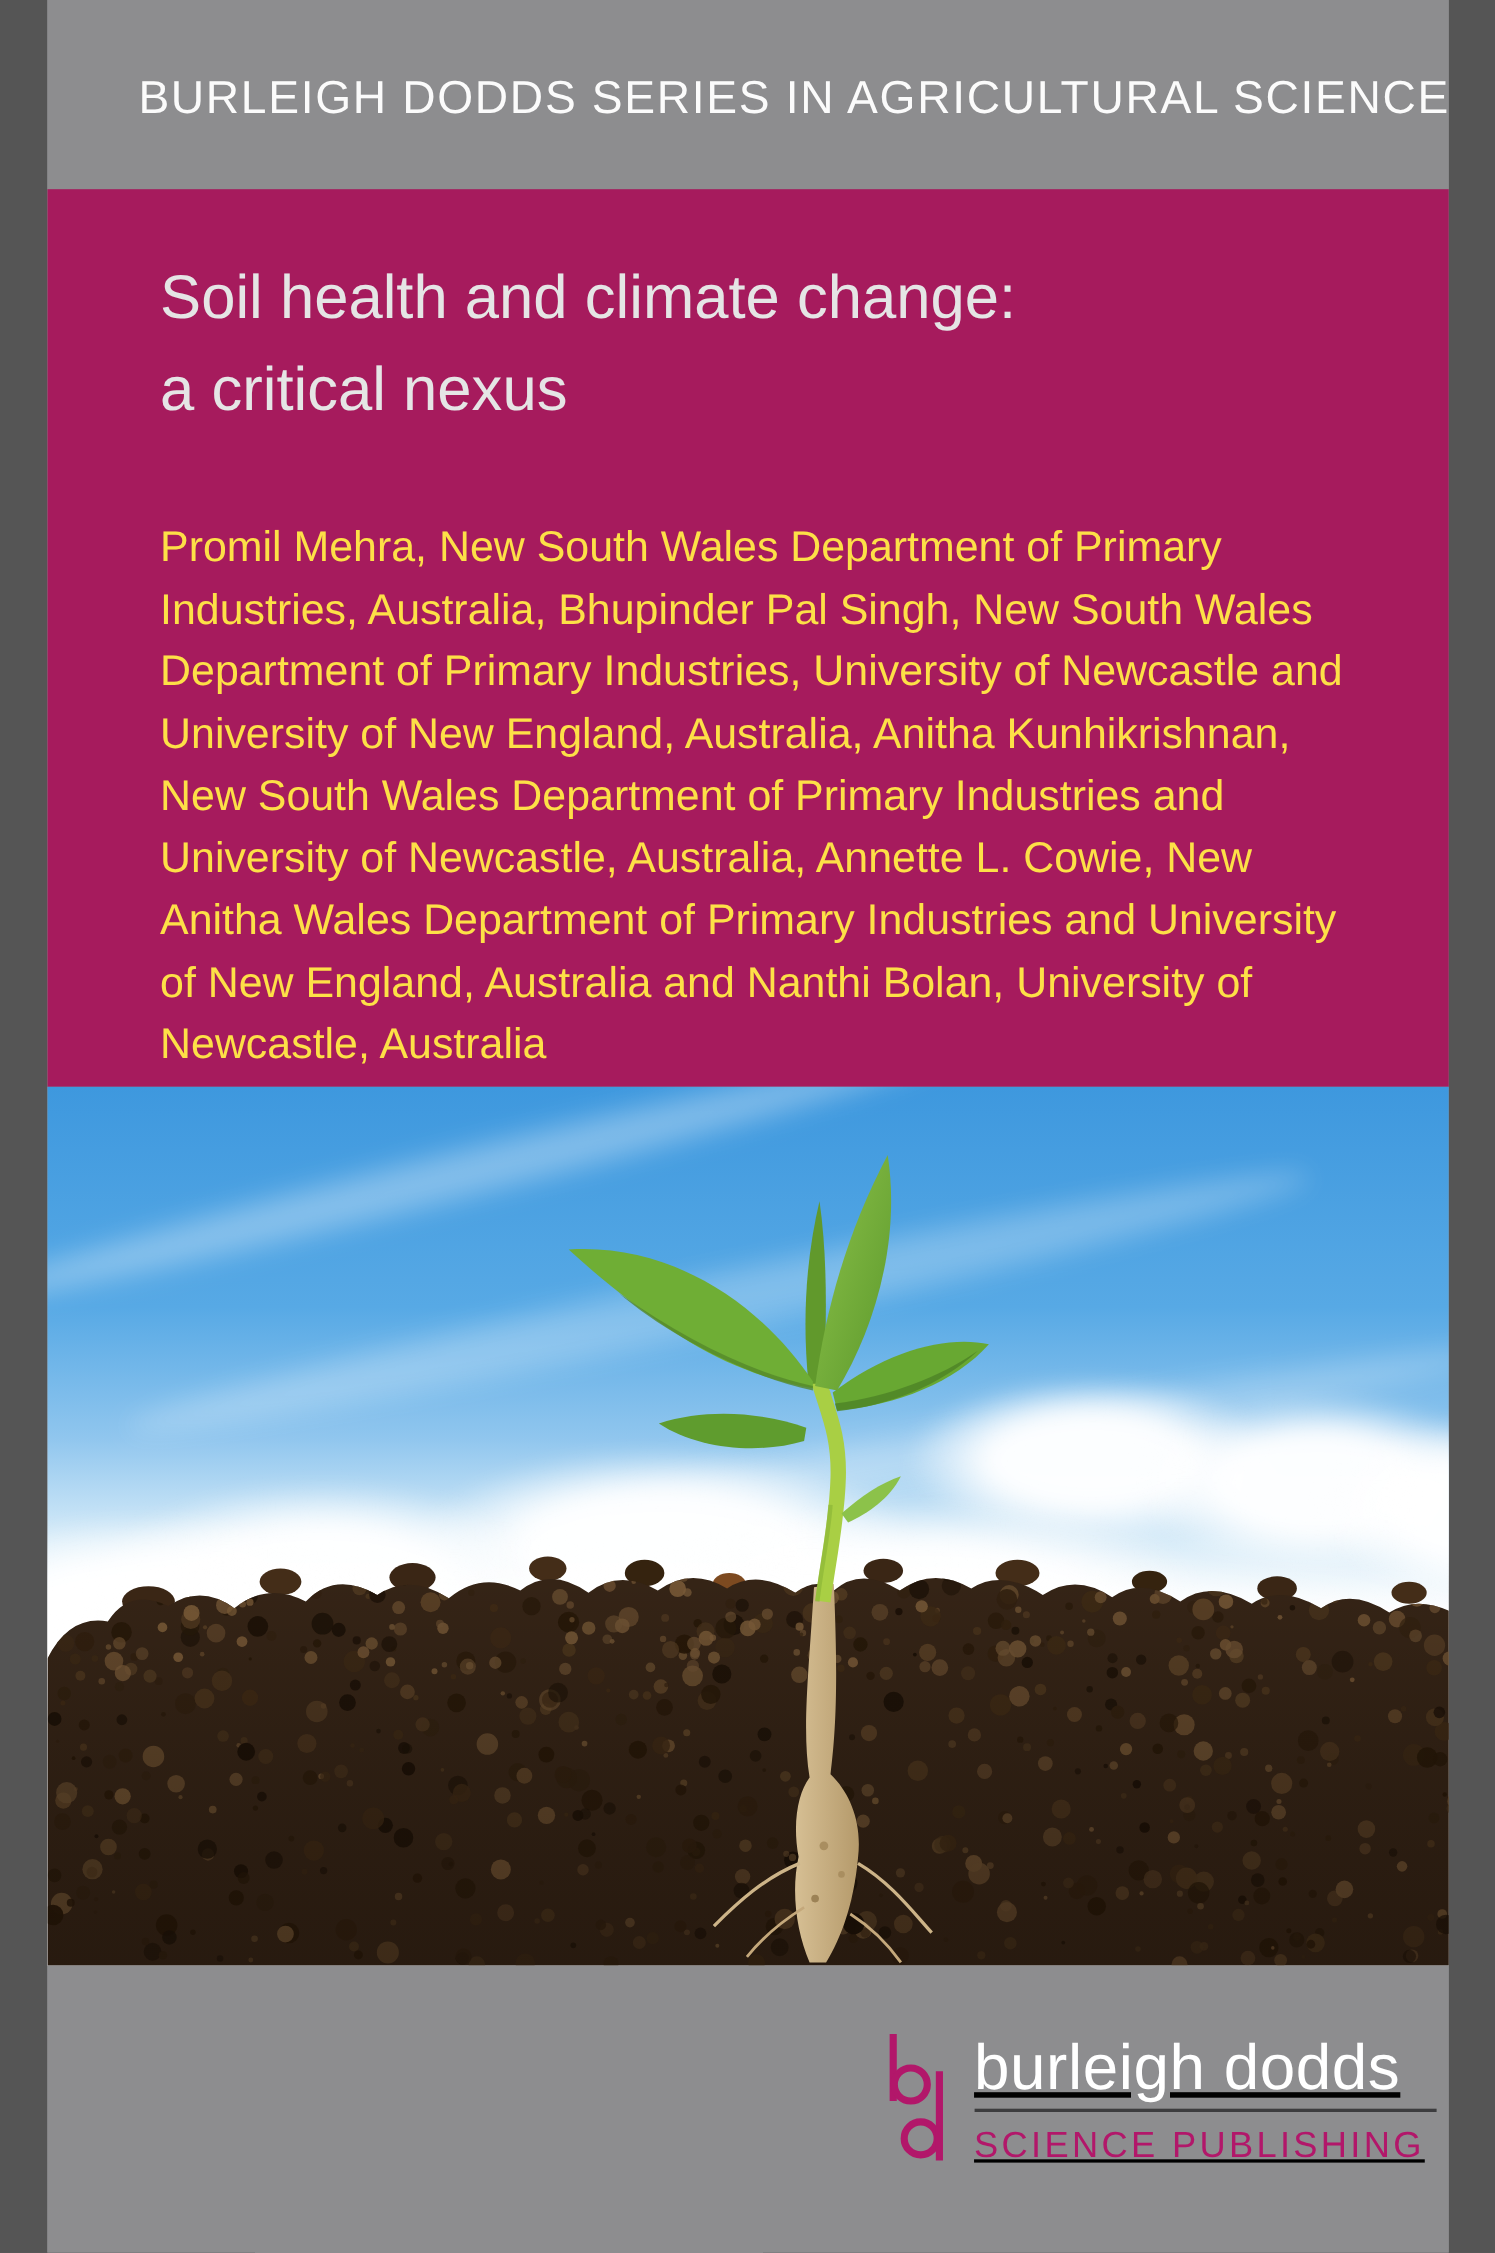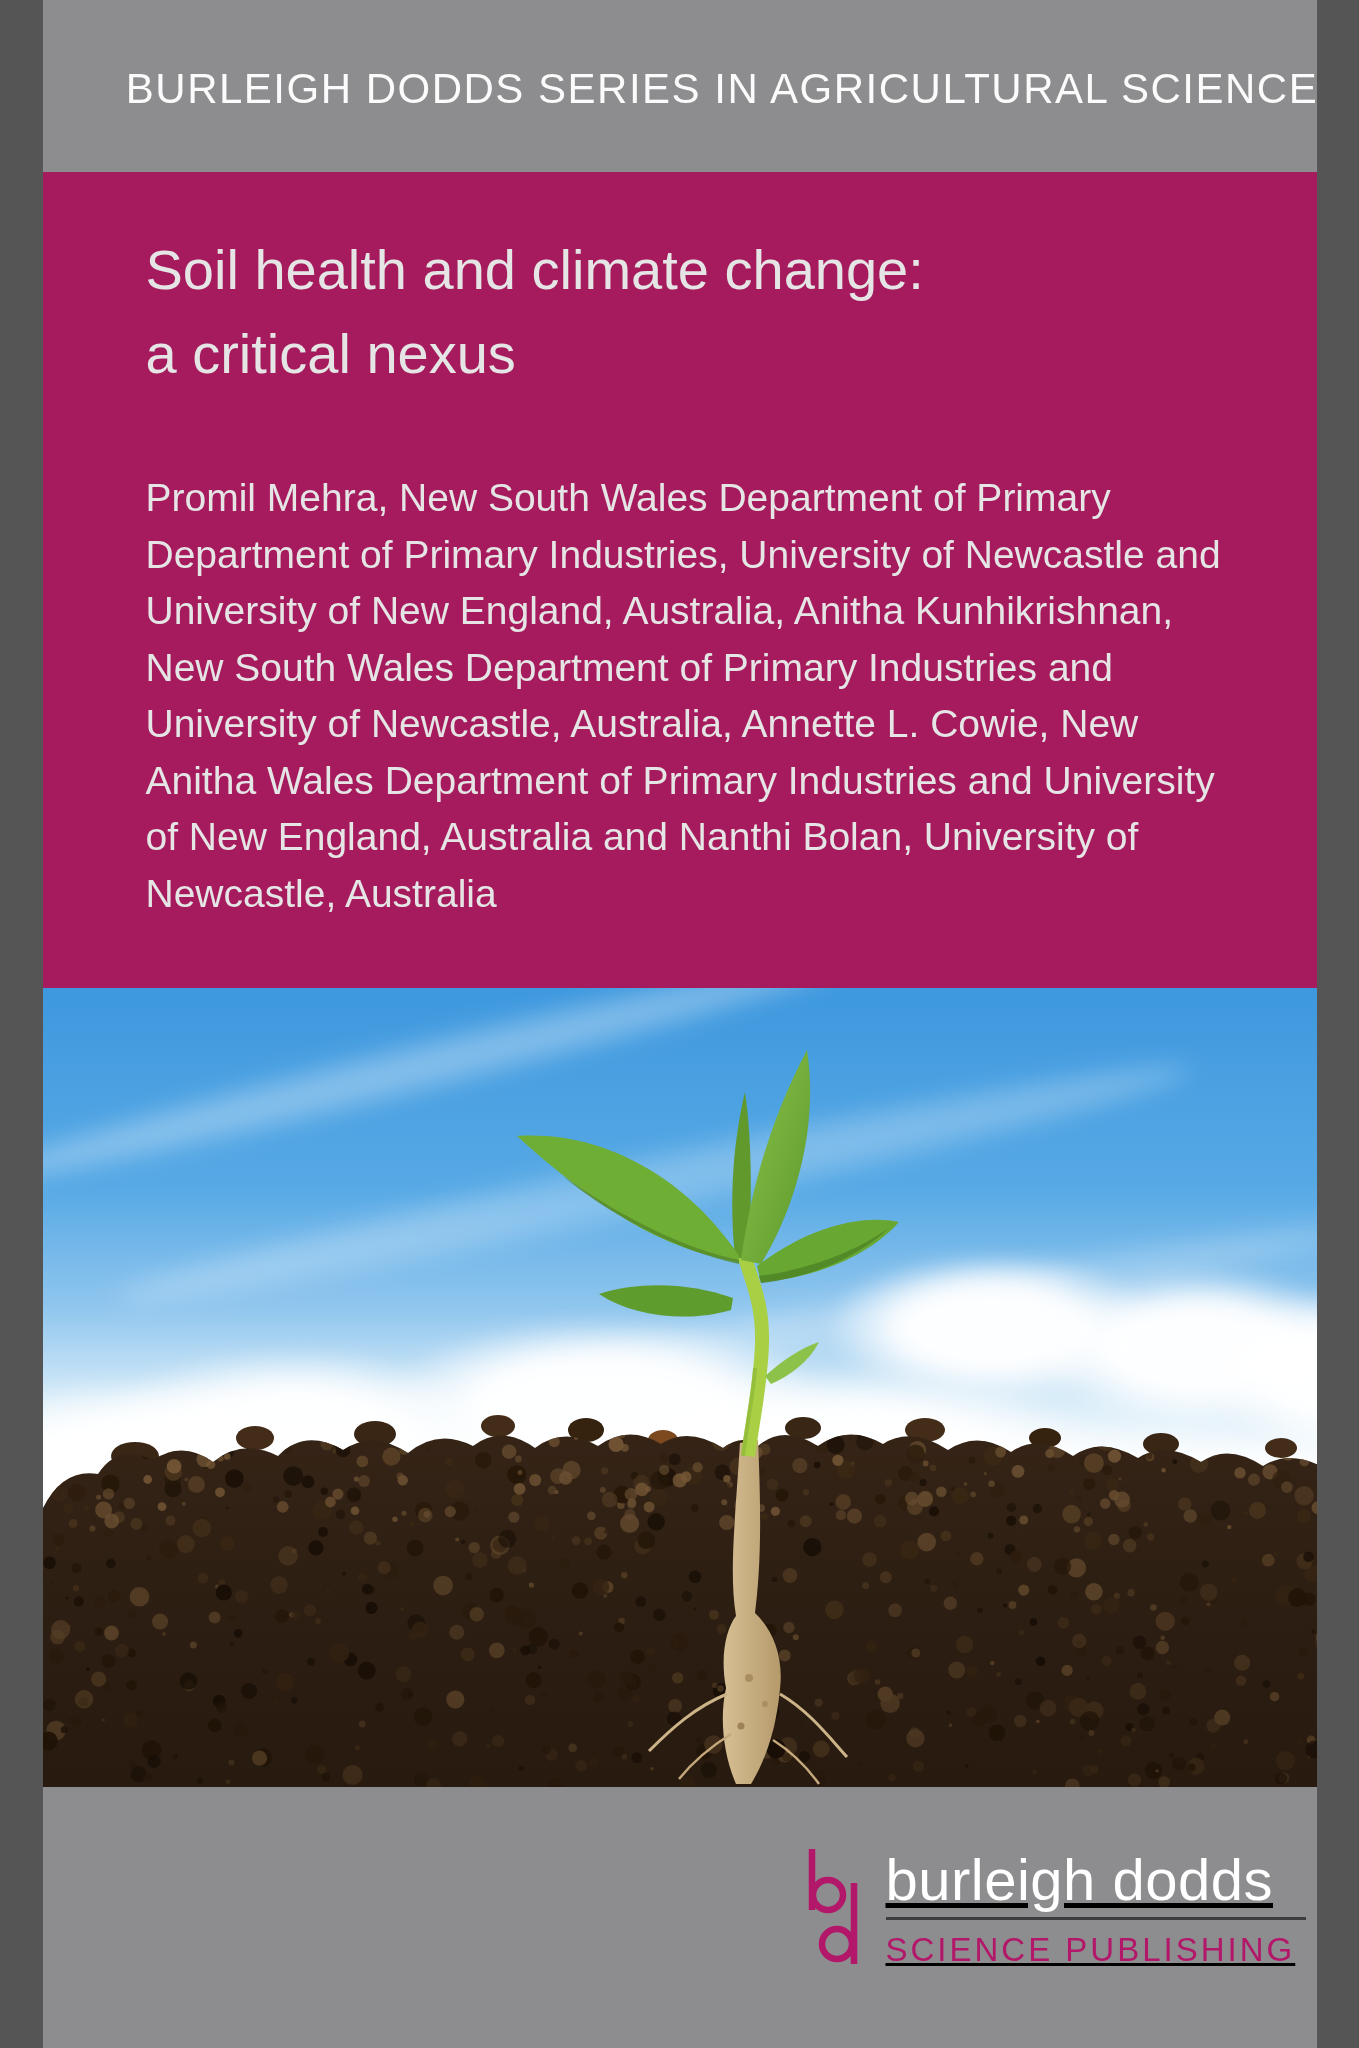--- a/index.html
+++ b/index.html
@@ -29,21 +29,21 @@
     background:#a61b5d;
     box-sizing:border-box;
     padding:56px 90px 0 103px;
     color:#fff;
   }
   .title-band .title{
     font-size:56px;line-height:84px;font-weight:400;color:#e5e5e5;
   }
   .authors{
     margin-top:74px;
-    font-size:39px;line-height:56.5px;font-weight:400;color:#e5e5e5;
+    font-size:39px;line-height:56.5px;font-weight:400;color:#fde047;
   }
 
   
   .photo{
     position:absolute;left:0;top:988px;width:1359px;height:799px;
     background:linear-gradient(180deg,
       #3e98de 0%, #57a9e5 25%, #90c6ee 40%, #d9edf9 52%, #ffffff 60%, #ffffff 100%);
     overflow:hidden;
   }
   .streak{
@@ -88,20 +88,21 @@
     <span>BURLEIGH DODDS SERIES IN AGRICULTURAL SCIENCE</span>
   </header>
 
   <section class="title-band">
     <div class="title">
       <div>Soil health and climate change:</div>
       <div>a critical nexus</div>
     </div>
     <div class="authors">
       <div>Promil Mehra, New South Wales Department of Primary</div>
+      <div>Industries, Australia, Bhupinder Pal Singh, New South Wales</div>
       <div>Department of Primary Industries, University of Newcastle and</div>
       <div>University of New England, Australia, Anitha Kunhikrishnan,</div>
       <div>New South Wales Department of Primary Industries and</div>
       <div>University of Newcastle, Australia, Annette L. Cowie, New</div>
       <div>Anitha Wales Department of Primary Industries and University</div>
       <div>of New England, Australia and Nanthi Bolan, University of</div>
       <div>Newcastle, Australia</div>
     </div>
   </section>
 

